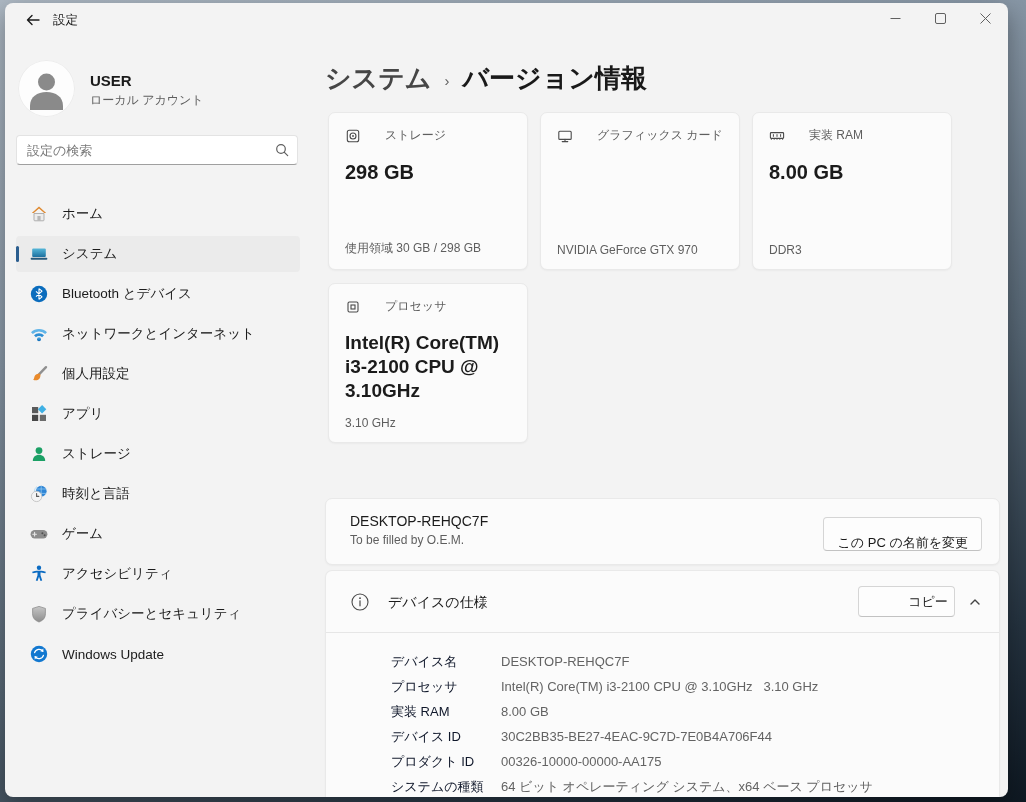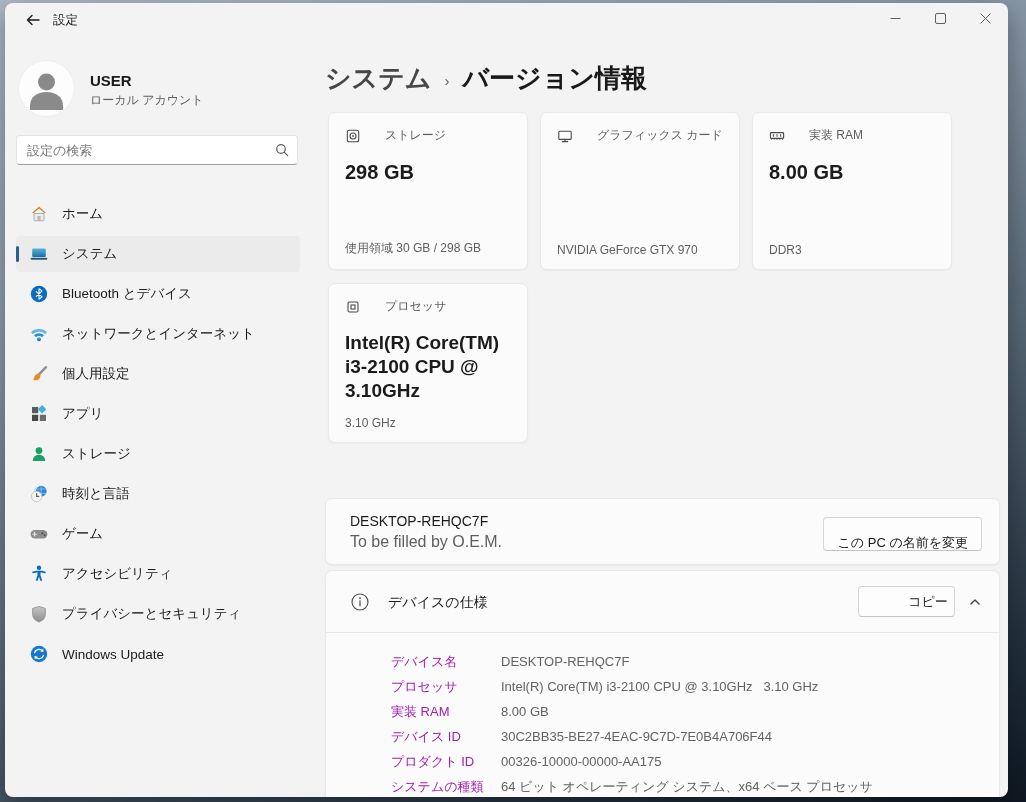--- a/index.html
+++ b/index.html
@@ -58,35 +58,35 @@
     border-radius:7px;position:relative;padding:14px 16px;box-shadow:0 1px 2px rgba(0,0,0,.04);}
   .card.cpu-card{position:absolute;left:23px;top:246px;height:160px;}
   .card-head{display:flex;align-items:center;gap:24px;}
   .card-label{font-size:12px;color:var(--muted);white-space:nowrap;}
   .card-value{margin-top:16px;font-size:20px;font-weight:600;color:#1b1b1b;line-height:1.25;}
   .card-footer{position:absolute;left:16px;bottom:12px;font-size:12px;color:var(--muted);white-space:nowrap;}
   
   .rename-card{position:absolute;left:20px;top:461px;width:675px;height:67px;background:var(--card-bg);
     border:1px solid var(--card-border);border-radius:7px;box-shadow:0 1px 2px rgba(0,0,0,.04);}
   .device-name{position:absolute;left:24px;top:14px;font-size:14px;color:#1b1b1b;}
-  .device-oem{position:absolute;left:24px;top:34px;font-size:16px;color:var(--muted);}
+  .device-oem{position:absolute;left:24px;top:34px;font-size:12px;color:var(--muted);}
   .btn{background:#fdfdfd;border:1px solid #d5d5d5;border-bottom-color:#c2c2c2;border-radius:4px;
     font-size:13px;color:#1a1a1a;font-family:inherit;cursor:pointer;}
   .rename-btn{position:absolute;right:17px;top:18px;height:31px;padding:16px 13px;}
   
   .specs-card{position:absolute;left:20px;top:533px;width:675px;height:230px;background:var(--card-bg);
     border:1px solid var(--card-border);border-bottom:none;border-radius:7px 7px 0 0;box-shadow:0 1px 2px rgba(0,0,0,.04);}
   .specs-header{position:relative;height:62px;border-bottom:1px solid #e6e6e6;}
   .info-icon-wrap{position:absolute;left:24px;top:21px;width:20px;height:20px;display:flex;}
   .specs-title{position:absolute;left:62px;top:23px;font-size:14px;color:#1b1b1b;}
   .copy-btn{position:absolute;right:44px;top:15px;width:97px;height:31px;padding-left:43px;}
   .chevron-btn{position:absolute;right:10px;top:19px;width:28px;height:24px;border:none;background:transparent;cursor:pointer;display:flex;align-items:center;justify-content:center;}
   .specs-rows{padding:16px 24px 0 65px;}
   .spec-row{display:grid;grid-template-columns:110px 1fr;height:25px;align-items:center;}
-  .spec-label{font-size:13px;color:#a21caf;white-space:nowrap;}
+  .spec-label{font-size:13px;color:#0f172a;white-space:nowrap;}
   .spec-value{font-size:13px;color:#636363;white-space:pre-wrap;}
   svg{display:block;}
 </style>
 </head>
 <body>
 
 <svg width="0" height="0" style="position:absolute">
   <defs>
     <linearGradient id="gLaptop" x1="0" y1="0" x2="0" y2="1">
       <stop offset="0" stop-color="#56b7d9"></stop>

